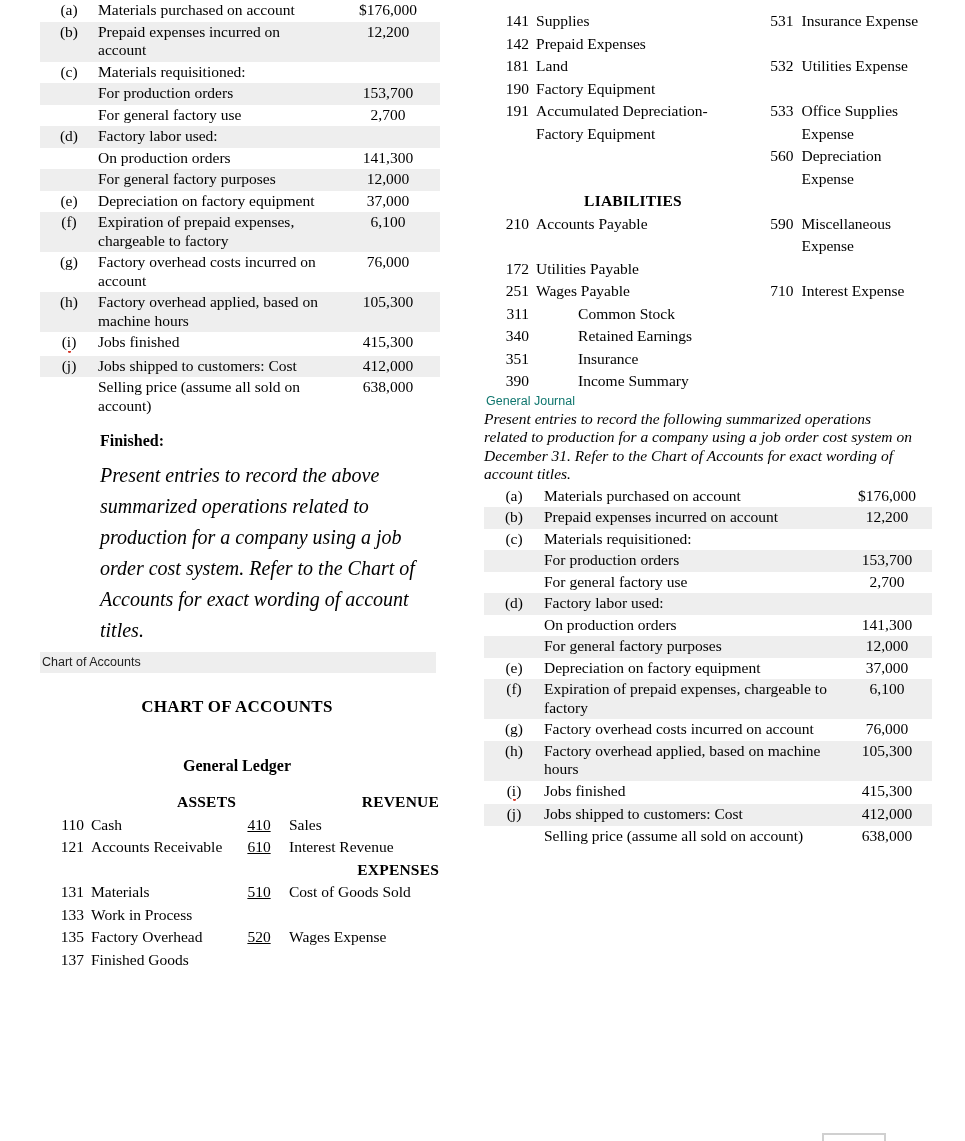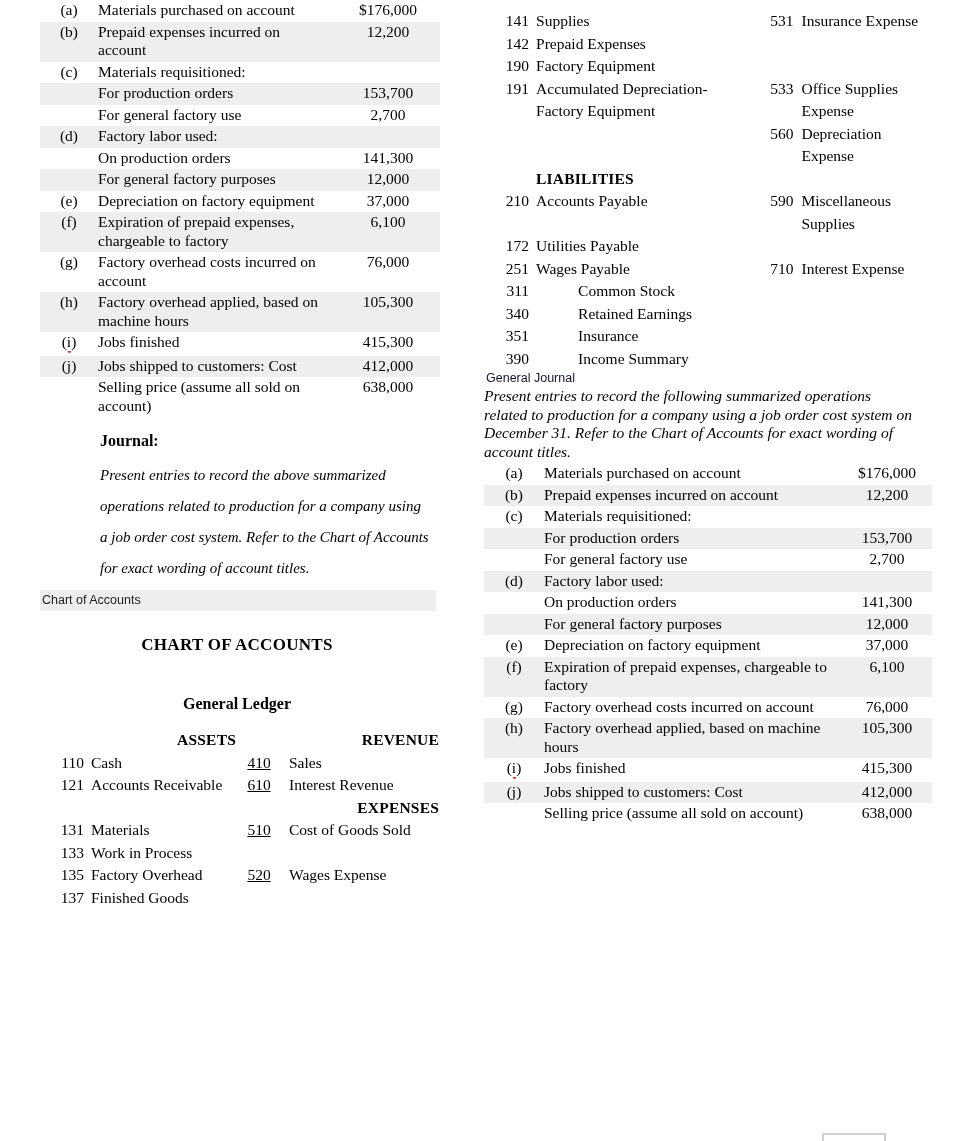--- a/index.html
+++ b/index.html
@@ -77,42 +77,42 @@
     margin-top: 14px;
     padding-left: 60px;
   }
   .required-title {
     font-weight: bold;
     font-size: 16px;
     line-height: 20px;
   }
   .required-body {
     font-style: italic;
-    font-size: 15px;
+    font-size: 20px;
     line-height: 31px;
     margin-top: 9px;
     width: 330px;
   }
 
   
   .section-bar {
     background: #eeeeee;
     font-family: "Liberation Sans", "DejaVu Sans", sans-serif;
     font-size: 12.5px;
     line-height: 16px;
     color: #222222;
     padding: 2px 0 3px 2px;
     margin-top: 6px;
     width: 394px;
   }
   .plain-label {
     font-family: "Liberation Sans", "DejaVu Sans", sans-serif;
     font-size: 12.5px;
     line-height: 16px;
-    color: #0f172a;
+    color: #0f766e;
     padding: 0 0 1px 2px;
   }
 
   .coa-title {
     text-align: center;
     font-weight: bold;
     font-size: 17px;
     letter-spacing: 0.3px;
     margin-top: 24px;
   }
@@ -255,21 +255,21 @@
         </tr>
         <tr>
           <td class="c-ref"></td>
           <td class="c-desc">Selling price (assume all sold on account)</td>
           <td class="c-amt">638,000</td>
         </tr>
       </tbody>
   </table>
 
   <div class="required-block">
-    <div class="required-title">Journal:</div>
+    <div class="required-title">Finished:</div>
     <div class="required-body">Present entries to record the above summarized operations related to production for a company using a job order cost system. Refer to the Chart of Accounts for exact wording of account titles.</div>
   </div>
 
   <div class="section-bar">Chart of Accounts</div>
 
   <div class="coa-title">CHART OF ACCOUNTS</div>
 
   <div class="ledger-title">General Ledger</div>
 
   <table class="acct-table coa-left">
@@ -339,48 +339,54 @@
           <td class="num2">531</td>
           <td class="name2">Insurance Expense</td>
         </tr>
         <tr>
           <td class="num">142</td>
           <td class="name">Prepaid Expenses</td>
           <td class="num2"></td>
           <td class="name2"></td>
         </tr>
         <tr>
+          <td class="num">181</td>
+          <td class="name">Land</td>
+          <td class="num2">532</td>
+          <td class="name2">Utilities Expense</td>
+        </tr>
+        <tr>
           <td class="num">190</td>
           <td class="name">Factory Equipment</td>
           <td class="num2"></td>
           <td class="name2"></td>
         </tr>
         <tr>
           <td class="num">191</td>
           <td class="name">Accumulated Depreciation-Factory Equipment</td>
           <td class="num2">533</td>
           <td class="name2">Office Supplies Expense</td>
         </tr>
         <tr>
           <td class="num"></td>
           <td class="name"></td>
           <td class="num2">560</td>
           <td class="name2">Depreciation Expense</td>
         </tr>
         <tr>
           <td class="num"></td>
-          <td class="name hdr" style="text-align: left;">LIABILITIES</td>
+          <td class="name hdr" style="text-align: center;">LIABILITIES</td>
           <td class="num2"></td>
           <td class="name2"></td>
         </tr>
         <tr>
           <td class="num">210</td>
           <td class="name">Accounts Payable</td>
           <td class="num2">590</td>
-          <td class="name2">Miscellaneous Supplies</td>
+          <td class="name2">Miscellaneous Expense</td>
         </tr>
         <tr>
           <td class="num">172</td>
           <td class="name">Utilities Payable</td>
           <td class="num2"></td>
           <td class="name2"></td>
         </tr>
         <tr>
           <td class="num">251</td>
           <td class="name">Wages Payable</td>

